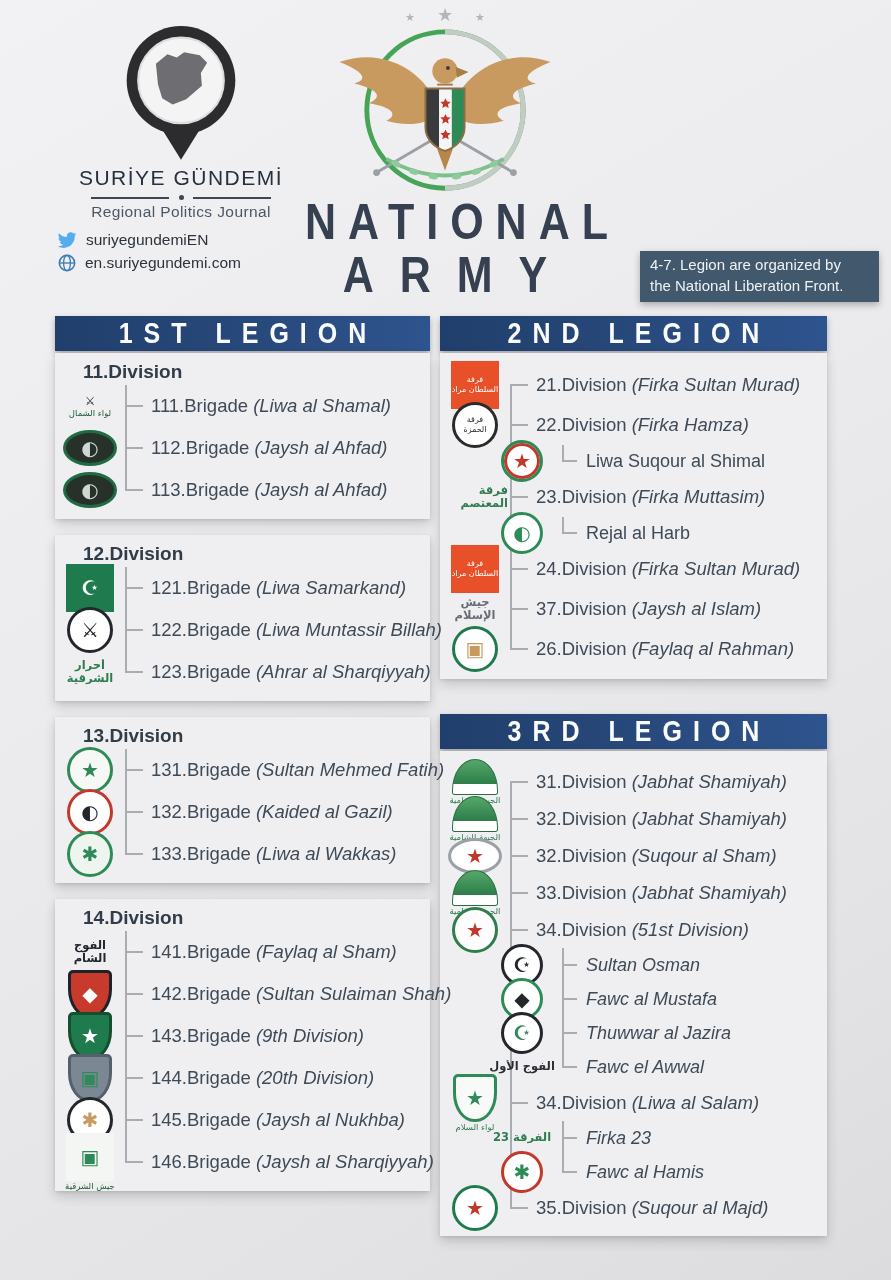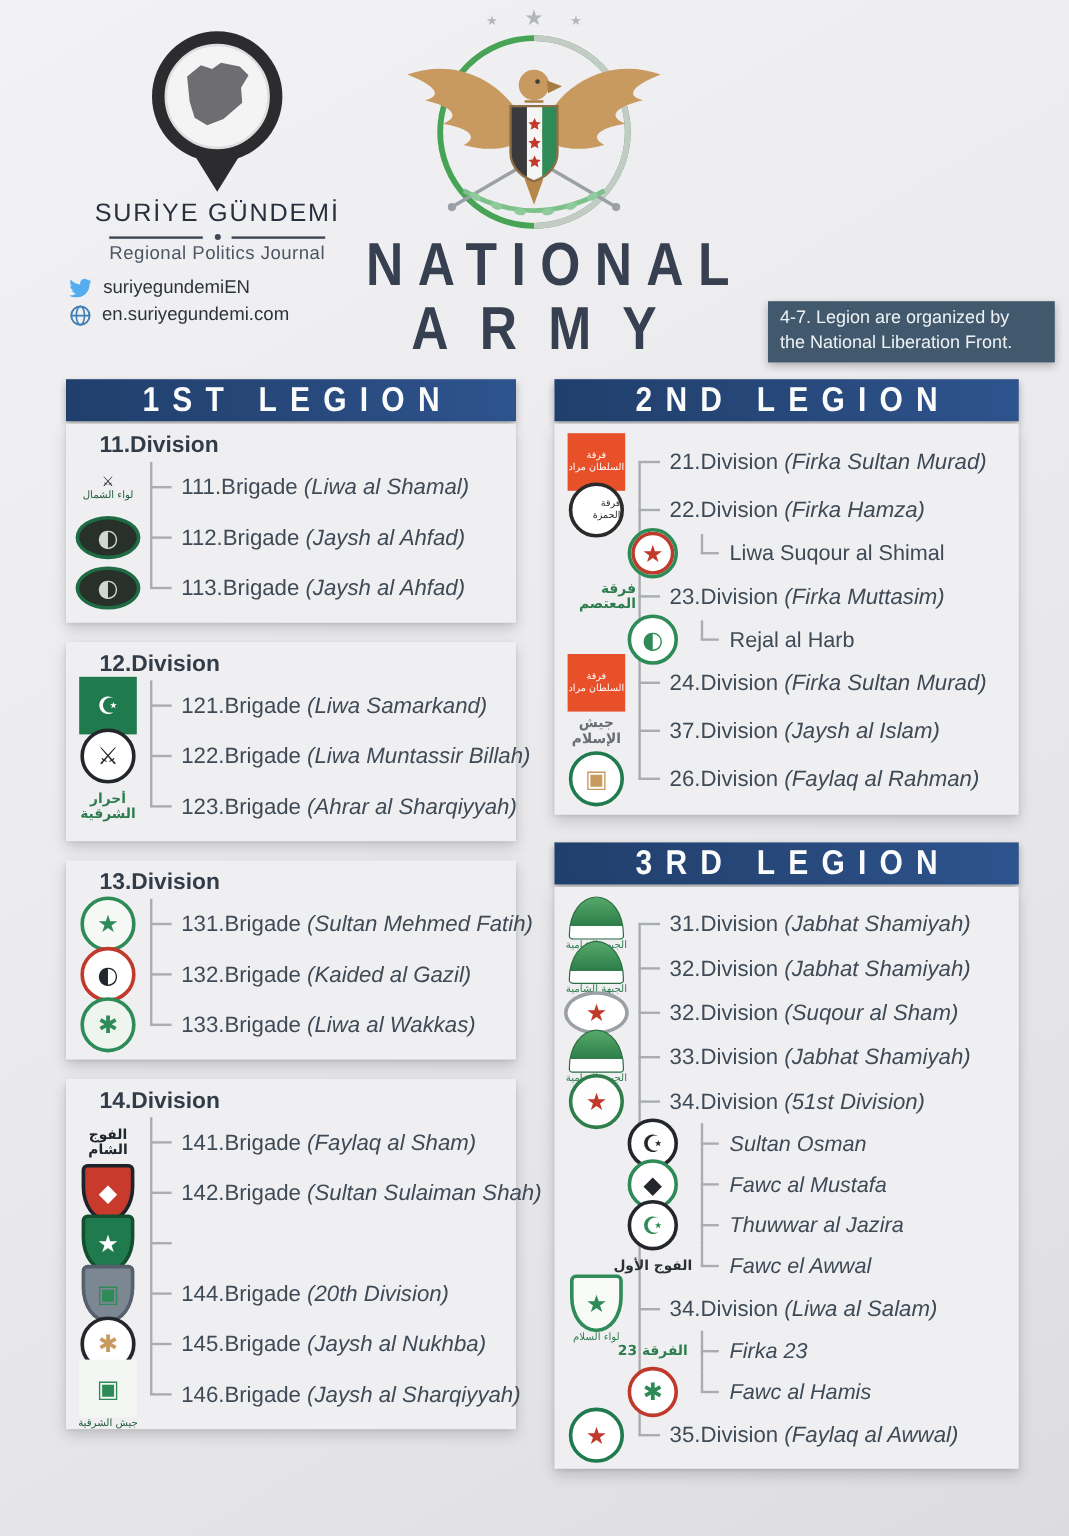--- a/index.html
+++ b/index.html
@@ -31,29 +31,29 @@
 
   
   .note{position:absolute;left:640px;top:251px;width:239px;box-sizing:border-box;
     background:#42596d;color:#eef2f5;font-size:15px;line-height:1.38;padding:4px 10px 6px;
     box-shadow:0 3px 7px rgba(0,0,0,.28);}
   .note span{display:block;}
 
   
   .col{position:absolute;top:316px;}
   .col-left{left:55px;width:375px;}
-  .col-right{left:462px;width:387px;}
+  .col-right{left:440px;width:387px;}
   .legion-header{height:35px;display:flex;align-items:center;justify-content:center;
     background:linear-gradient(90deg,#203f6c 0%,#28497c 55%,#2e548e 100%);
     box-shadow:0 3px 6px rgba(0,0,0,.3);}
   .lh-text{color:#fafbfc;font-size:25px;font-weight:bold;letter-spacing:11px;padding-left:11px;transform:scaleY(1.15);}
   .card{background:#efeff1;box-shadow:0 5px 11px rgba(0,0,0,.17),0 1px 3px rgba(0,0,0,.1);
     margin-top:2px;margin-bottom:16px;padding:4px 0 8px;}
   .rcard{padding:12px 0 10px;margin-bottom:0;}
-  .rcard.r2{margin-bottom:23px;}
+  .rcard.r2{margin-bottom:35px;}
   .chead{font-size:19px;font-weight:bold;color:#323c49;padding:4px 0 2px 28px;}
   .rows{position:relative;}
   .vline{position:absolute;left:70px;width:2px;background:#a9adb2;z-index:0;}
   .row{display:flex;align-items:center;position:relative;z-index:1;}
   .lcard .row{height:42px;}
   .r2 .row{height:40px;} .r2 .row.sub{height:32px;}
   .r3 .row{height:37px;} .r3 .row.sub{height:34px;}
   .logo-cell{width:70px;display:flex;justify-content:center;align-items:center;flex:none;}
   .row.sub .spacer{width:56px;flex:none;}
   .row.sub .logo-cell{width:52px;}
@@ -335,20 +335,21 @@
           </div>
           <div class="row l0">
             <div class="logo-cell">
               <div class="logo-wrap">
                 <div class="logo shield" style="background: rgb(31, 122, 78); border-color: rgb(20, 80, 47);">
                   <span class="logo-glyph" style="color: rgb(255, 255, 255);">★</span>
                 </div>
               </div>
             </div>
             <div class="tick"></div>
+            <div class="rtext"><span class="label">143.Brigade</span> <span class="subname">(9th Division)</span></div>
           </div>
           <div class="row l0">
             <div class="logo-cell">
               <div class="logo-wrap">
                 <div class="logo shield" style="background: rgb(124, 135, 148); border-color: rgb(85, 96, 108);">
                   <span class="logo-glyph" style="color: rgb(46, 139, 87);">▣</span>
                 </div>
               </div>
             </div>
             <div class="tick"></div>
@@ -395,21 +396,21 @@
                 </div>
               </div>
             </div>
             <div class="tick"></div>
             <div class="rtext"><span class="label">21.Division</span> <span class="subname">(Firka Sultan Murad)</span></div>
           </div>
           <div class="row l0">
             <div class="logo-cell">
               <div class="logo-wrap">
                 <div class="logo circle" style="background: rgb(255, 255, 255); border-color: rgb(42, 42, 42);">
-                  <span class="ar" style="color: rgb(42, 42, 42); text-align: right;">فرقة الحمزة</span>
+                  <span class="ar" style="color: rgb(42, 42, 42);">فرقة الحمزة</span>
                 </div>
               </div>
             </div>
             <div class="tick"></div>
             <div class="rtext"><span class="label">22.Division</span> <span class="subname">(Firka Hamza)</span></div>
           </div>
           <div class="row sub sub-last">
             <div class="spacer"></div>
             <div class="logo-cell">
               <div class="logo-wrap">
@@ -615,18 +616,18 @@
           </div>
           <div class="row l0">
             <div class="logo-cell">
               <div class="logo-wrap">
                 <div class="logo circle" style="background: rgb(255, 255, 255); border-color: rgb(31, 122, 78);">
                   <span class="logo-glyph" style="color: rgb(192, 57, 43);">★</span>
                 </div>
               </div>
             </div>
             <div class="tick"></div>
-            <div class="rtext"><span class="label">35.Division</span> <span class="subname">(Faylaq al Awwal)</span></div>
+            <div class="rtext"><span class="label">35.Division</span> <span class="subname">(Suqour al Majd)</span></div>
           </div>
         </div>
       </div>
     </div>
 </div>
 
 </body></html>

